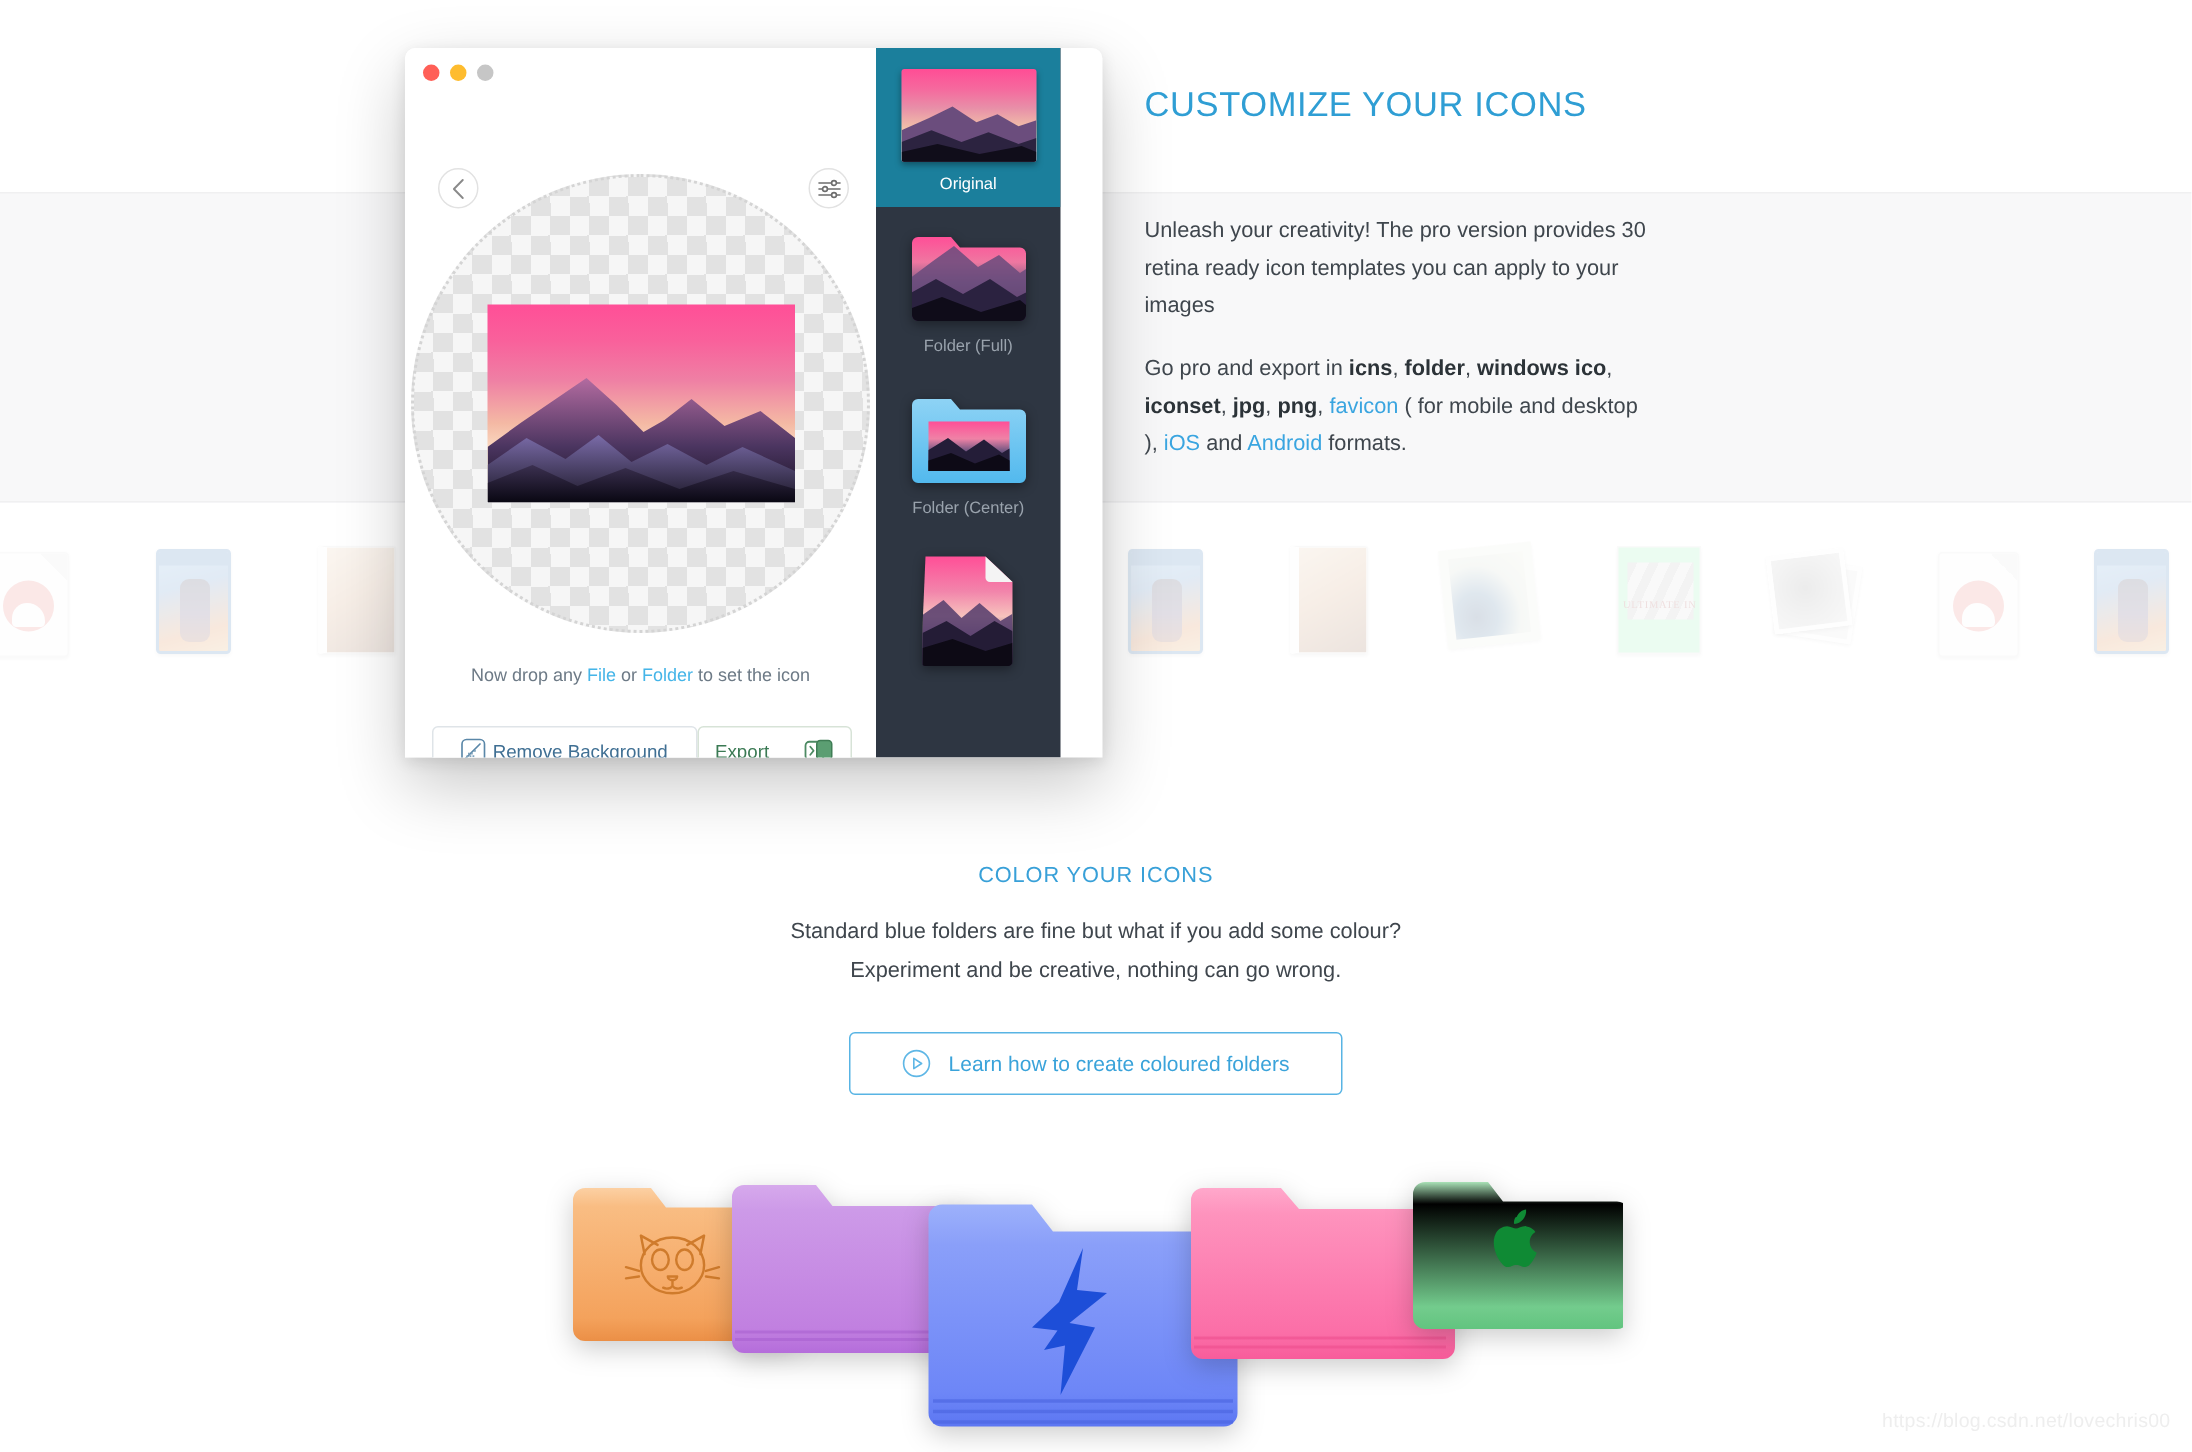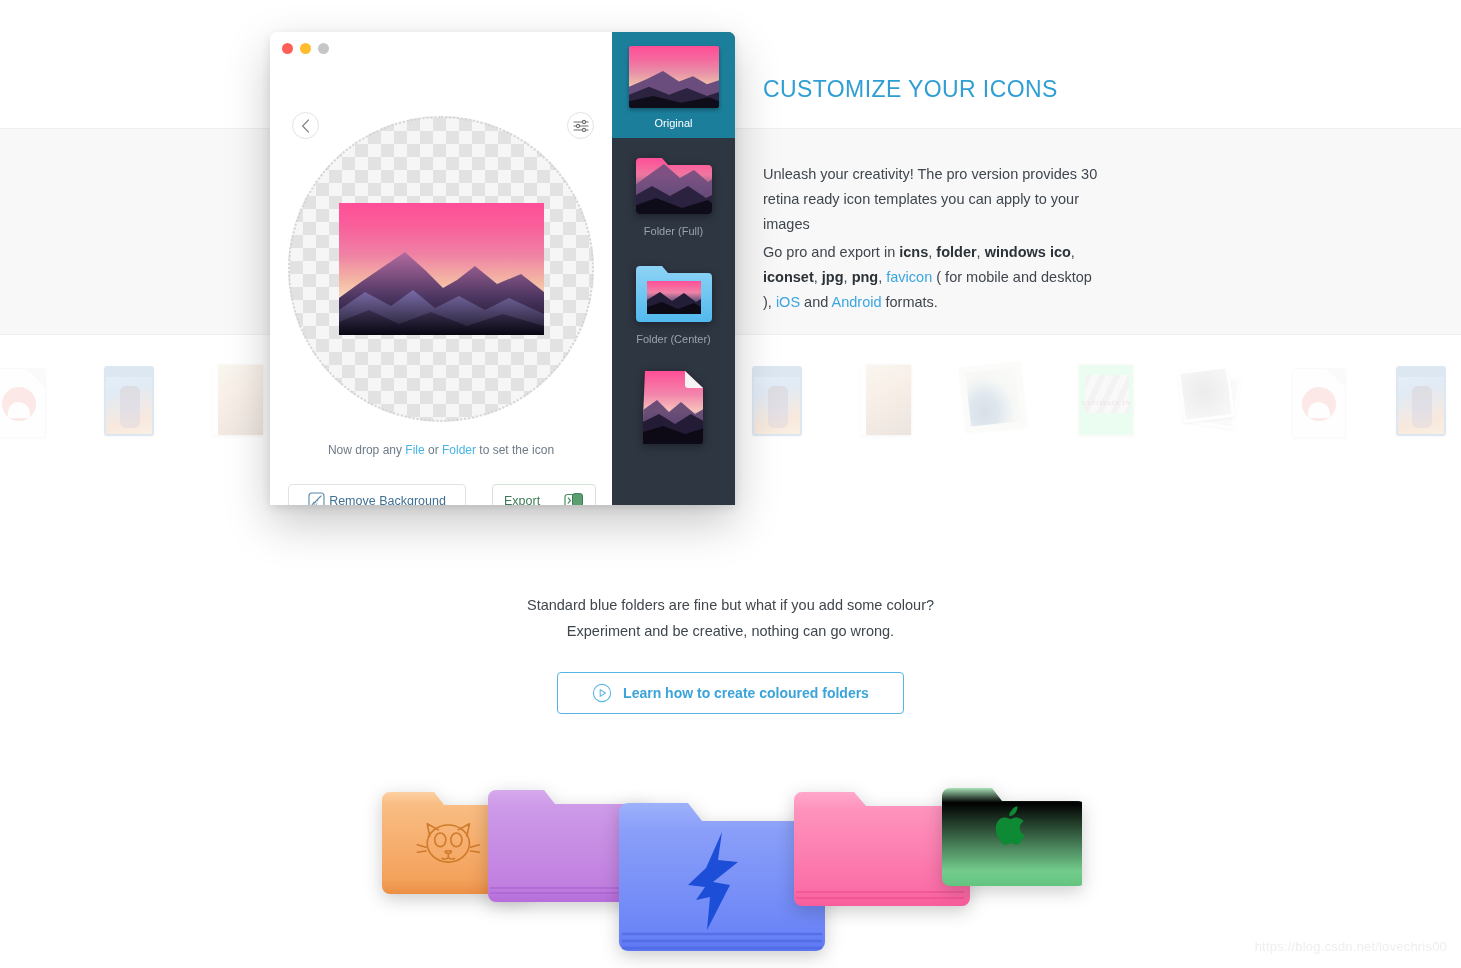--- a/index.html
+++ b/index.html
@@ -104,21 +104,21 @@
   
   .app-window {
     position: absolute; left: 270px; top: 32px;
     width: 465px; height: 473px;
     background: #ffffff;
     border-radius: 7px 7px 0 0;
     box-shadow: 0 18px 46px rgba(0,0,0,.22), 0 3px 10px rgba(0,0,0,.10);
     overflow: hidden;
     display: flex;
   }
-  .app-main { position: relative; width: 342px; height: 100%; background:#fff;text-decoration:underline; }
+  .app-main { position: relative; width: 314px; height: 100%; background:#fff;text-decoration:underline; }
   .traffic { position: absolute; left: 12px; top: 11px; display: flex; gap: 7px; }
   .traffic span { width: 11px; height: 11px; border-radius: 50%; display:block; }
 
   .round-btn {
     position: absolute; width: 27px; height: 27px; border-radius: 50%;
     border: 1px solid #e2e2e2; background: #fff;
     display: flex; align-items: center; justify-content: center;
   }
   .btn-back { left: 22px; top: 80px; }
   .btn-settings { right: 18px; top: 80px; }
@@ -191,38 +191,38 @@
   }
   .tile-doc {
     width: 62px; height: 76px; position: relative;
     filter: drop-shadow(0 2px 4px rgba(0,0,0,.4));
   }
   .grad-mtn {
     background: linear-gradient(180deg,#ff4d95 0%, #f56a9e 22%, #e88fa8 42%, #f0bda8 62%, #fdeacb 80%, #ffffff 100%);
   }
 
   
-  .hero-copy { position: absolute; left: 763px; top: 76px; width: 340px; }
+  .hero-copy { position: absolute; left: 763px; top: 56px; width: 340px; }
   .hero-title {
     font-size: 23px; color: #2f9ed4; letter-spacing: .4px; font-weight: 400;
   }
   .hero-body { margin-top: 59px; font-size: 14.5px; color: #3f464d; line-height: 25px; }
-  .hero-body p + p { margin-top: 3px; }
+  .hero-body p + p { margin-top: 17px; }
   .hero-body b { font-weight: 700; color:#2c3338; }
   .hero-body a { color: #3aa5e0; text-decoration: none; }
 
   
   .section2 { position: absolute; left: 0; top: 576px; width: 1461px; text-align: center; }
   .sec-title { font-size: 14.5px; color: #38a0d8; letter-spacing: .6px; }
   .sec-lines { margin-top: 17px; font-size: 14.5px; color: #3f464d; line-height: 25.5px; }
   .learn-btn {
     display: inline-flex; align-items: center; gap: 11px;
     margin-top: 28px; padding: 10px 34px;
     border: 1px solid #58b4e4; border-radius: 4px;
-    color: #3aa3da; font-size: 14px; background: #fff; cursor: pointer; font-weight: bold;
+    color: #3aa3da; font-size: 14px; background: #fff; cursor: pointer;
   }
 
   
   .folders { position: absolute; left: 0; top: 760px; width: 1461px; height: 208px; }
   .folder {
     position: absolute; width: 178px; height: 128px;
     filter: drop-shadow(0 5px 9px rgba(0,0,0,.20));
   }
 
   
@@ -468,20 +468,21 @@
 
   <div class="hero-copy">
     <div class="hero-title">CUSTOMIZE YOUR ICONS</div>
     <div class="hero-body">
       <p>Unleash your creativity! The pro version provides 30 retina ready icon templates you can apply to your images</p>
       <p><span>Go pro and export in </span><b>icns</b><span>, </span><b>folder</b><span>, </span><b>windows ico</b><span>, </span><b>iconset</b><span>, </span><b>jpg</b><span>, </span><b>png</b><span>, </span><a href="#">favicon</a><span> ( for mobile and desktop ), </span><a href="#">iOS</a><span> and </span><a href="#">Android</a><span> formats.</span></p>
     </div>
   </div>
 
   <div class="section2">
+    <div class="sec-title">COLOR YOUR ICONS</div>
     <div class="sec-lines">
       <div>Standard blue folders are fine but what if you add some colour?</div>
       <div>Experiment and be creative, nothing can go wrong.</div>
     </div>
     <div class="learn-btn">
       <svg width="20" height="20" viewBox="0 0 20 20">
         <circle cx="10" cy="10" r="8.6" fill="none" stroke="#5fb7e6" stroke-width="1.1"></circle>
         <path d="M8.2 6.6 L13.4 10 L8.2 13.4 Z" fill="none" stroke="#5fb7e6" stroke-width="1.1" stroke-linejoin="round"></path>
       </svg>
       <span>Learn how to create coloured folders</span>

